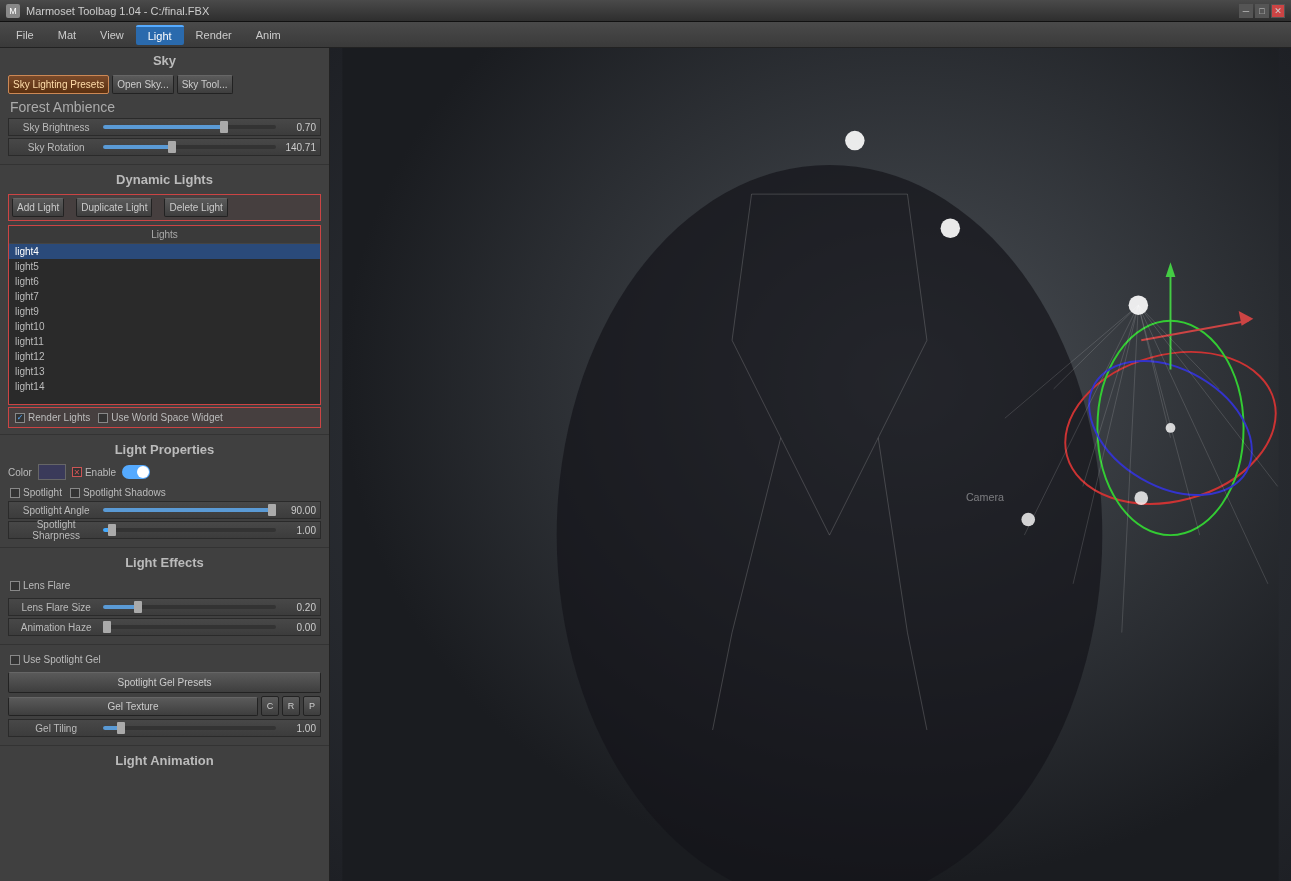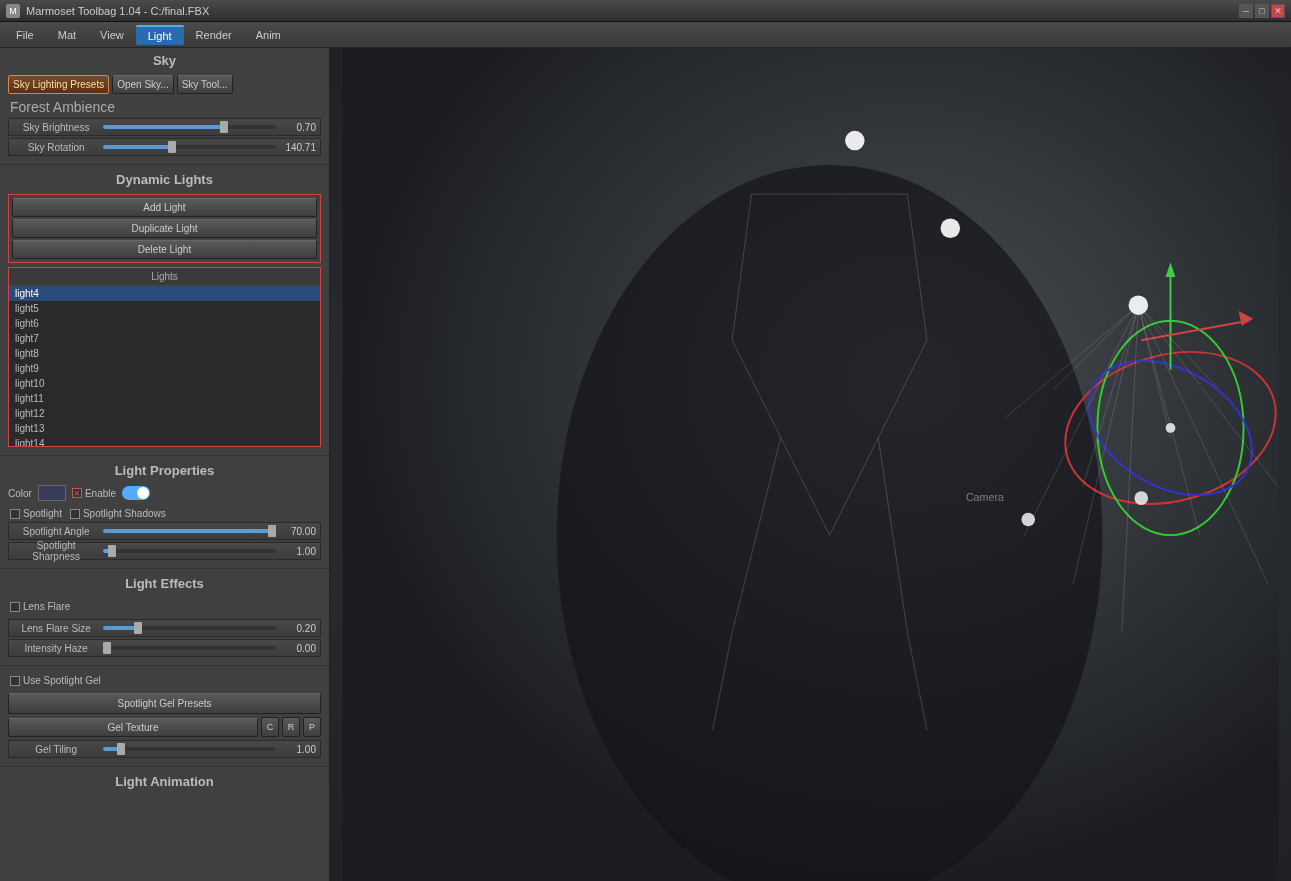--- a/index.html
+++ b/index.html
@@ -187,26 +187,25 @@
       color: #ccc;
       padding-right: 4px;
     }
 
     
     .dynamic-lights-section {
       padding: 4px 8px;
     }
     .dyn-buttons {
       display: flex;
-      gap: 2px;
+      gap: 12px;
       margin-bottom: 4px;
       border: 1px solid #c44;
       padding: 3px;
       background: rgba(200,60,60,0.05);
-      flex-direction: column;
     }
     .lights-list-container {
       border: 1px solid #c44;
       background: #2a2a2a;
       margin-bottom: 2px;
     }
     .lights-list-header {
       background: #3a3a3a;
       text-align: center;
       padding: 3px;
@@ -503,28 +502,37 @@
         <button class="panel-btn">Duplicate Light</button>
         <button class="panel-btn">Delete Light</button>
       </div>
       <div class="lights-list-container">
         <div class="lights-list-header">Lights</div>
         <div class="lights-list" id="lights-list">
         <div class="light-item selected">light4</div>
             <div class="light-item">light5</div>
             <div class="light-item">light6</div>
             <div class="light-item">light7</div>
-            <div class="light-item">light8</div>
             <div class="light-item">light9</div>
             <div class="light-item">light10</div>
             <div class="light-item">light11</div>
             <div class="light-item">light12</div>
             <div class="light-item">light13</div>
             <div class="light-item">light14</div>
           </div>
+      </div>
+      <div class="render-lights-row">
+        <label class="checkbox-label">
+          <div class="mini-checkbox checked"></div>
+          <span>Render Lights</span>
+        </label>
+        <label class="checkbox-label">
+          <div class="mini-checkbox"></div>
+          <span>Use World Space Widget</span>
+        </label>
       </div>
     </div>
 
     <hr class="divider">
 
     <div class="section-header">Light Properties</div>
     <div class="light-props-section">
       <div class="color-enable-row">
         <span style="font-size:10px;color:#bbb;">Color</span>
         <div class="color-swatch"></div>
@@ -549,21 +557,21 @@
           <span>Spotlight Shadows</span>
         </label>
       </div>
 
       <div class="slider-row">
         <span class="slider-label">Spotlight Angle</span>
         <div class="slider-track">
           <div class="slider-fill" style="width:100%"></div>
           <div class="slider-thumb" style="left:calc(100% - 8px)"></div>
         </div>
-        <span class="slider-value">70.00</span>
+        <span class="slider-value">90.00</span>
       </div>
 
       <div class="slider-row blue-slider">
         <span class="slider-label">Spotlight Sharpness</span>
         <div class="slider-track">
           <div class="slider-fill" style="width:5%"></div>
           <div class="slider-thumb" style="left:calc(5% - 4px)"></div>
         </div>
         <span class="slider-value">1.00</span>
       </div>
@@ -583,21 +591,21 @@
       <div class="slider-row">
         <span class="slider-label">Lens Flare Size</span>
         <div class="slider-track">
           <div class="slider-fill" style="width:20%"></div>
           <div class="slider-thumb" style="left:calc(20% - 4px)"></div>
         </div>
         <span class="slider-value">0.20</span>
       </div>
 
       <div class="slider-row">
-        <span class="slider-label">Intensity Haze</span>
+        <span class="slider-label">Animation Haze</span>
         <div class="slider-track">
           <div class="slider-fill" style="width:0%"></div>
           <div class="slider-thumb" style="left:0"></div>
         </div>
         <span class="slider-value">0.00</span>
       </div>
     </div>
 
     <hr class="divider">
 

